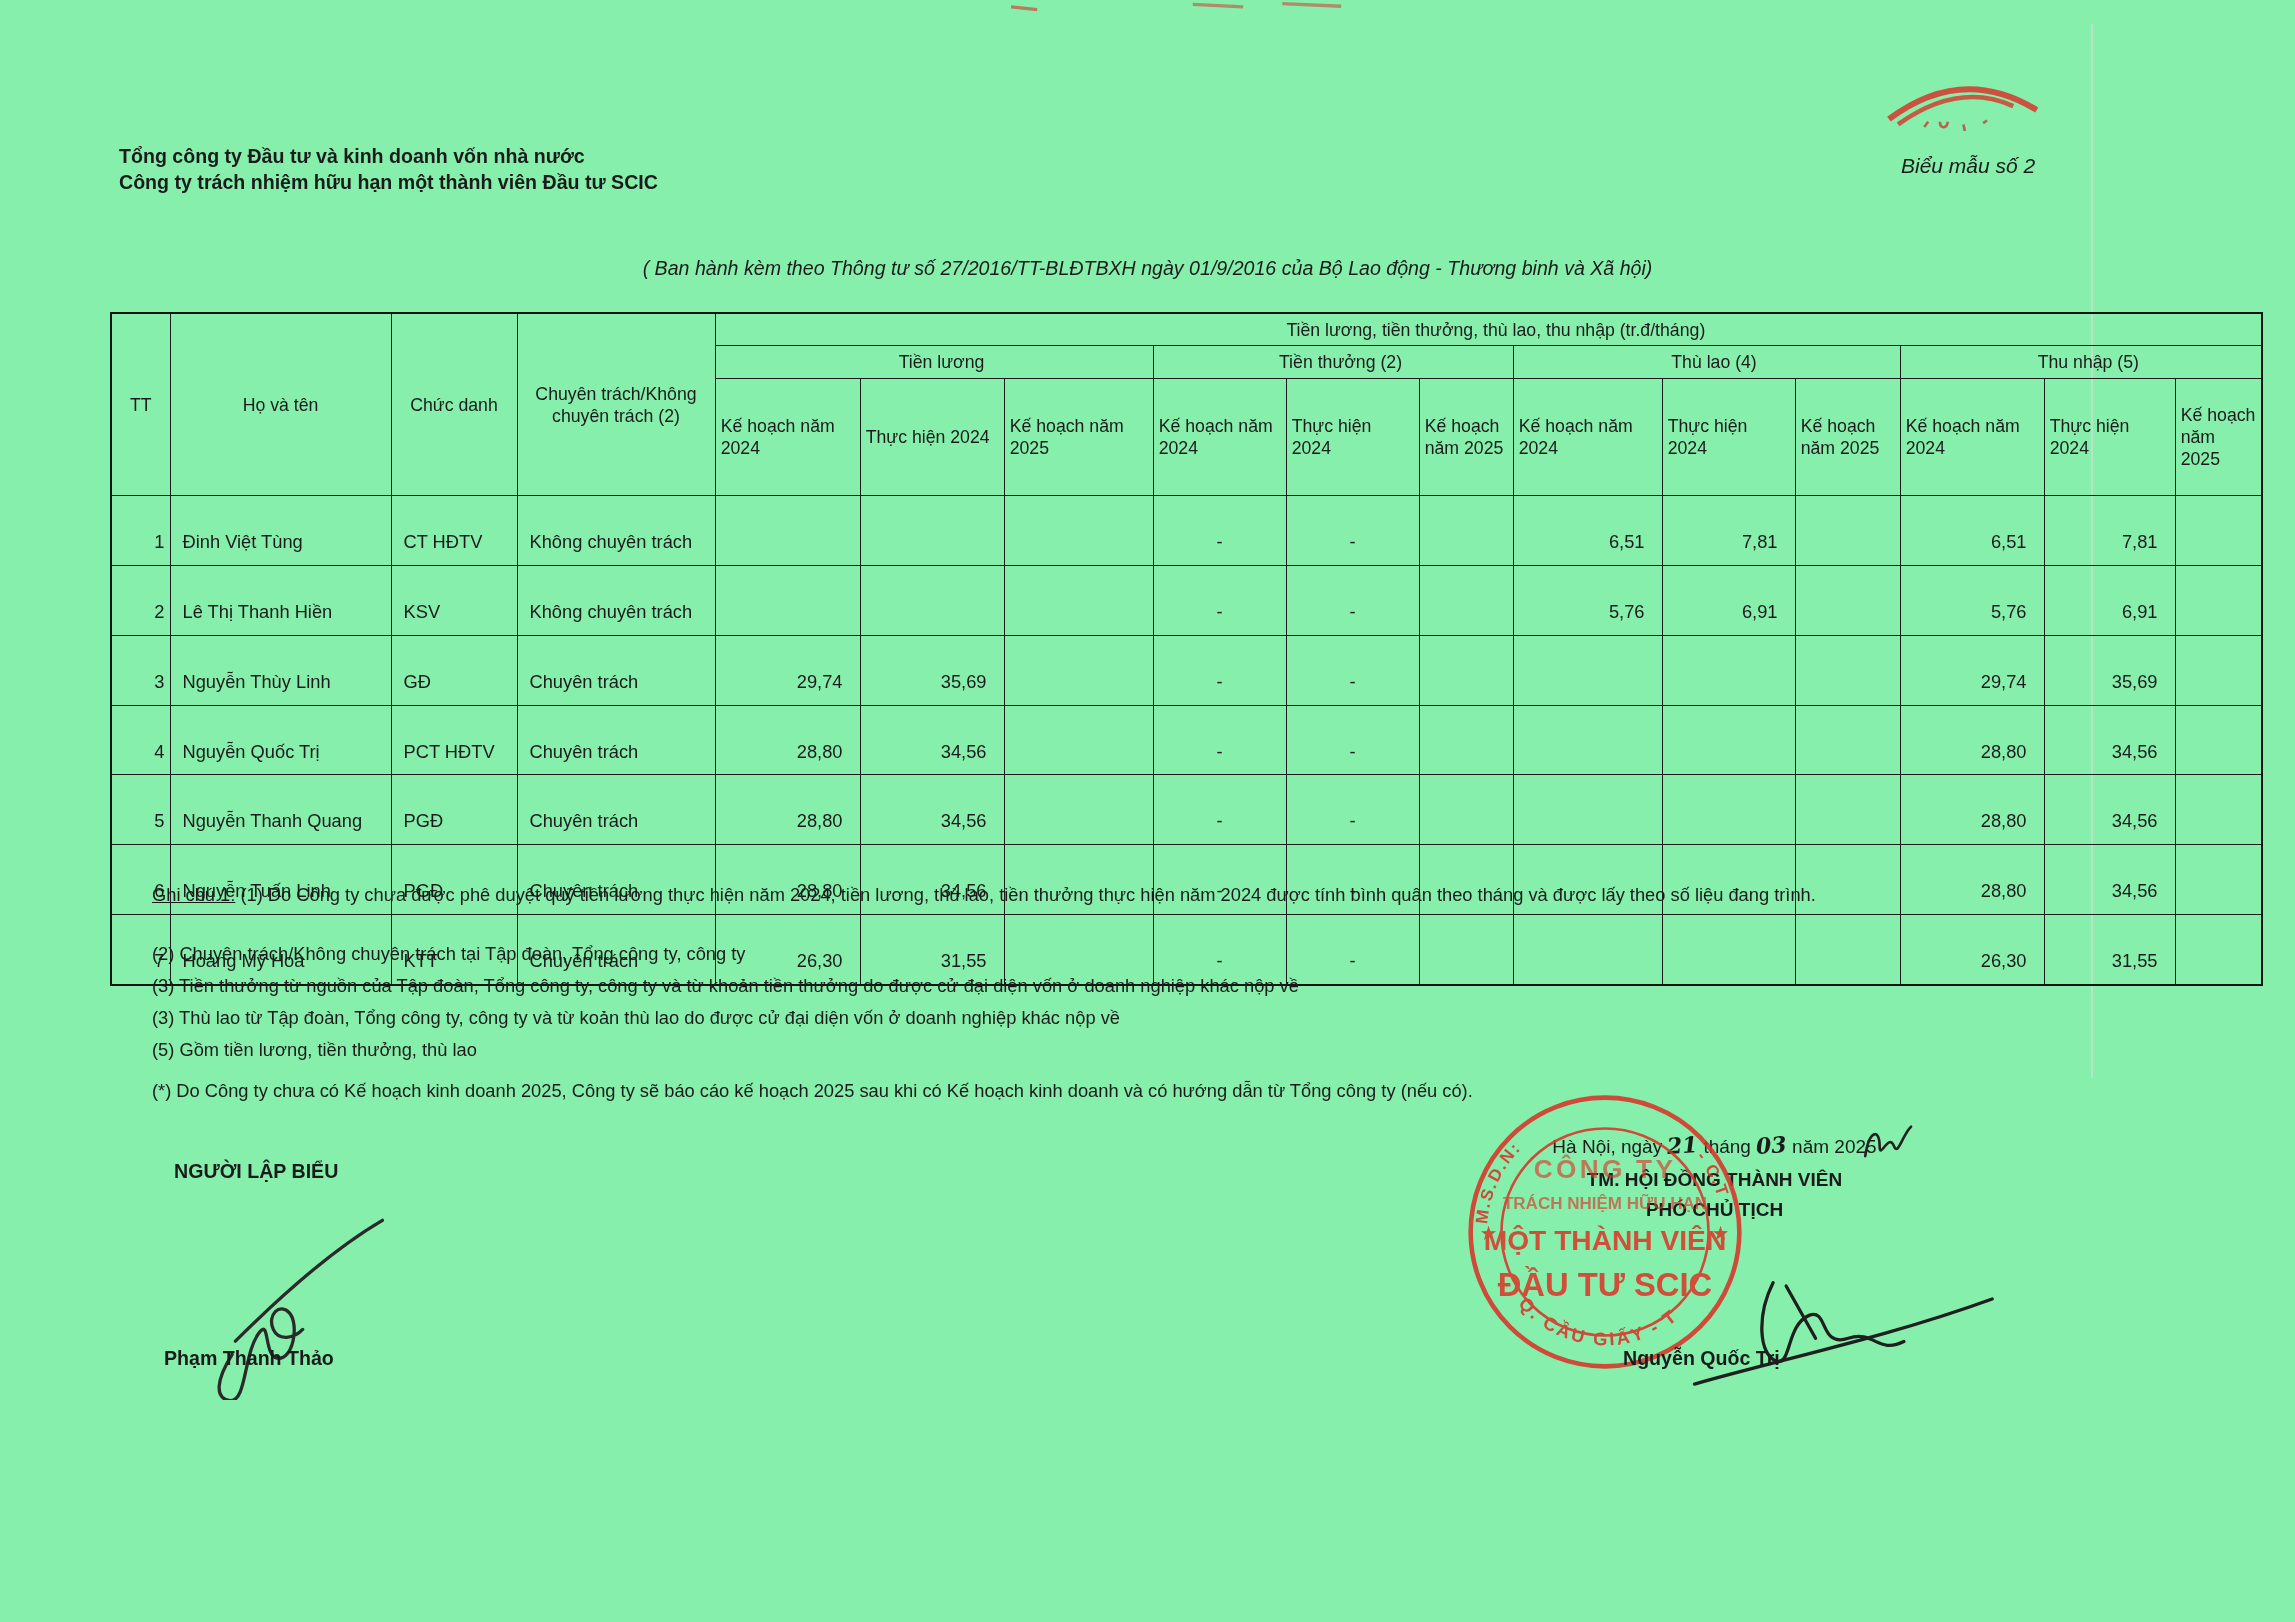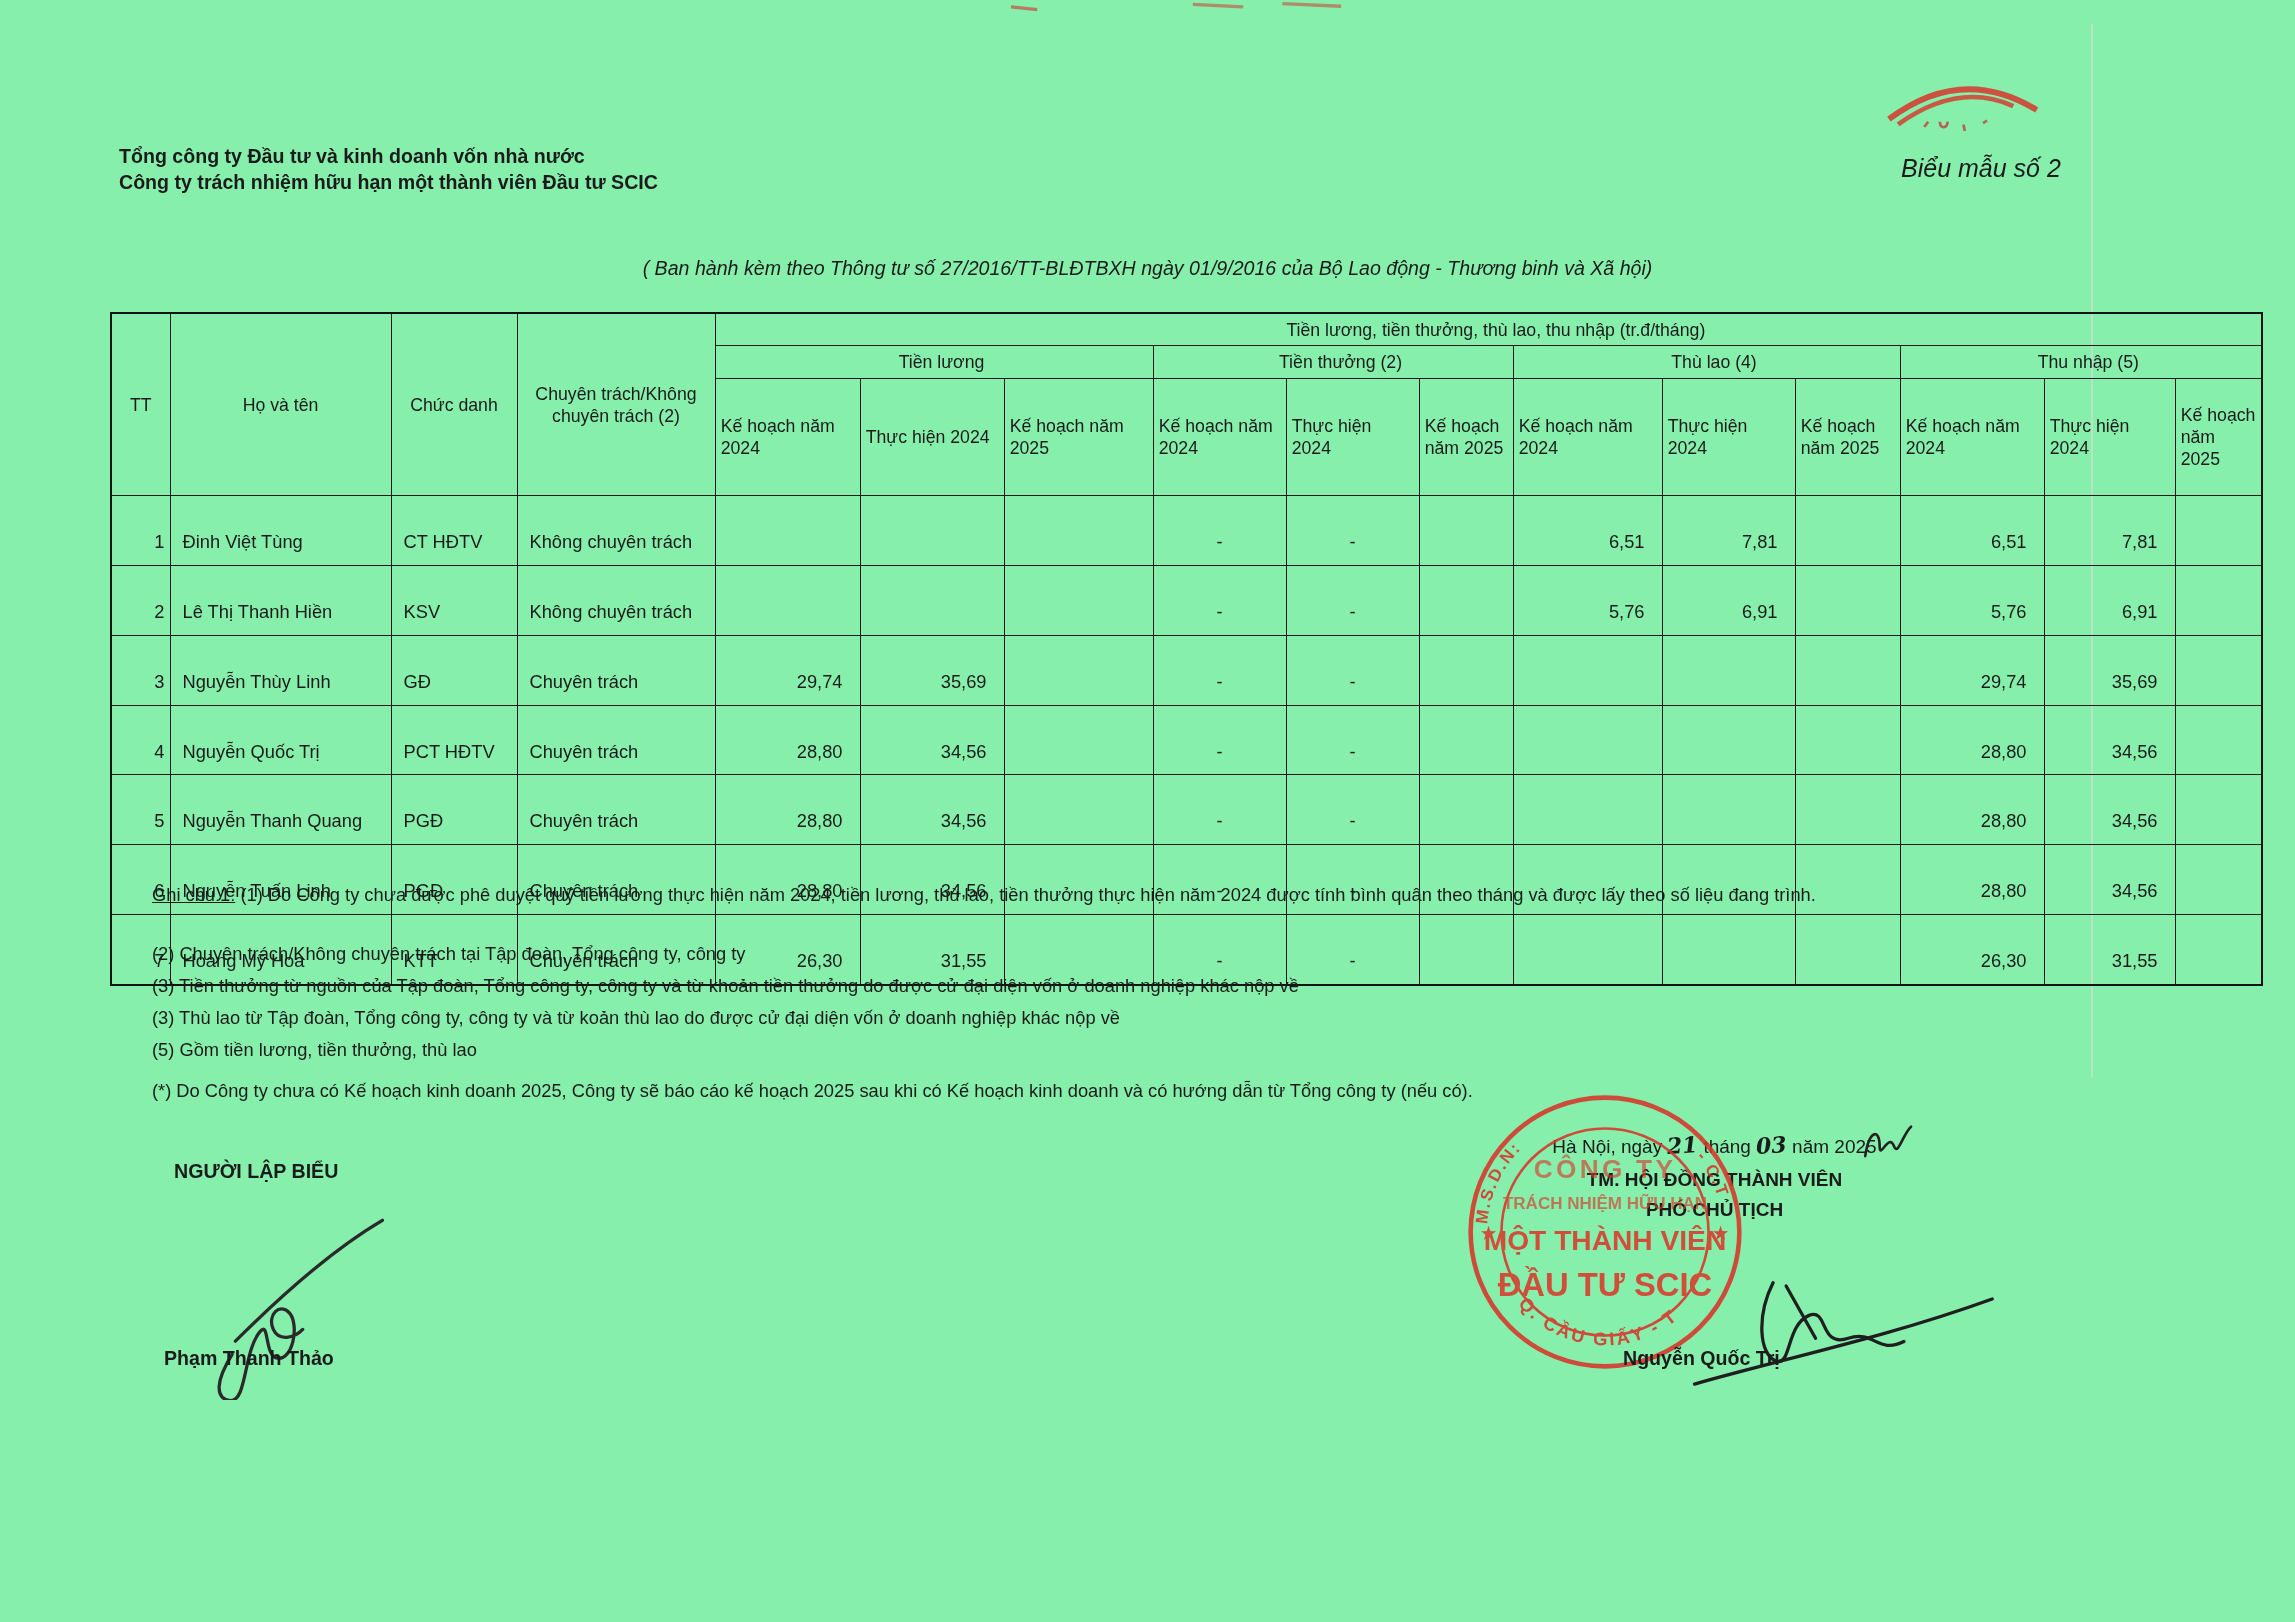--- a/index.html
+++ b/index.html
@@ -1,20 +1,20 @@
 <!DOCTYPE html>
 <html style="font-size:10.5px"><head>
 <meta charset="utf-8">
 <style>
   html,body{margin:0;padding:0;}
   body{font-family:"Liberation Sans",sans-serif;color:#1b1b1b;background:#e9e7e4;}
   #page{position:relative;width:2295px;height:1623px;background:#86efac;overflow:hidden;}
 
   .company{position:absolute;left:119px;top:143px;font-size:19.6px;font-weight:bold;line-height:26px;}
-  .form-no{position:absolute;left:1901px;top:154px;font-size:25px;font-style:italic;}
+  .form-no{position:absolute;left:1901px;top:154px;font-size:21px;font-style:italic;}
   .doc-title{position:absolute;left:0;top:222px;width:2295px;text-align:center;font-size:22px;font-weight:bold;letter-spacing:0.3px;}
   .doc-subtitle{position:absolute;left:0;top:257px;width:2295px;text-align:center;font-size:19.6px;font-style:italic;}
 
   table.main{position:absolute;left:110px;top:312px;width:2150px;border-collapse:collapse;table-layout:fixed;}
   table.main th,table.main td{border:1.3px solid #1c1c1c;font-weight:normal;overflow:hidden;}
   table.main{border:2px solid #141414;}
   thead th{font-size:17.7px;line-height:22px;padding-left:16px;}
   .h-fixed{text-align:center;vertical-align:middle;padding:1.3px 3.9px;}
   .h-span{text-align:center;vertical-align:middle;height:29px;}
   .h-group{text-align:center;vertical-align:middle;height:30px;margin-left:44px;}

